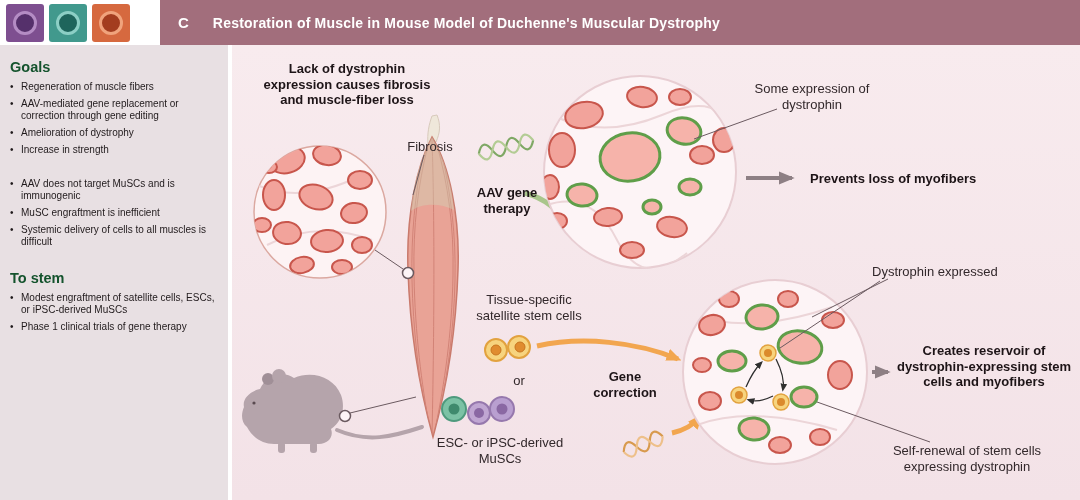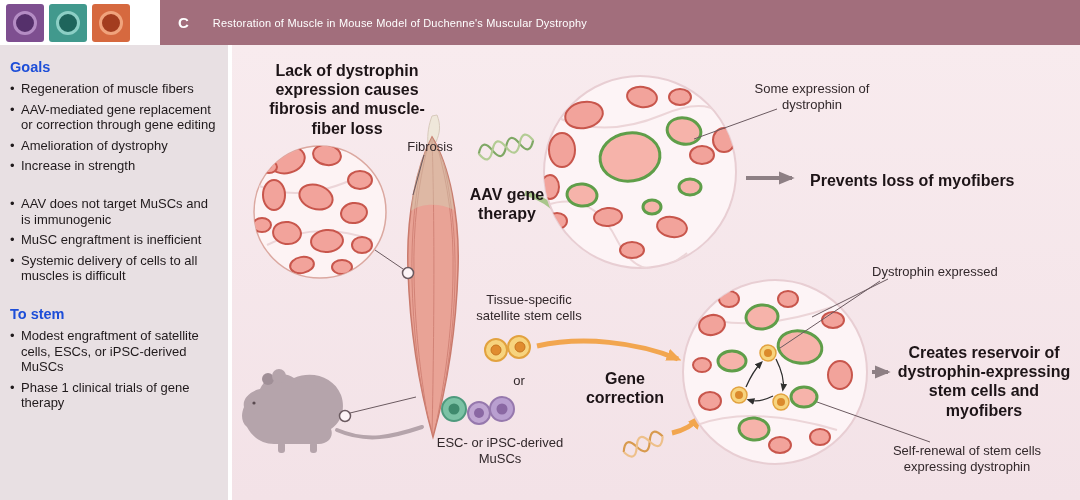--- a/index.html
+++ b/index.html
@@ -9,36 +9,36 @@
   
   #header { position:absolute; top:0; left:0; width:1080px; height:45px; background:#fff; display:flex; align-items:stretch; }
   #tiles { width:160px; display:flex; align-items:center; gap:5px; padding-left:6px; background:#fff; }
   .tile { width:38px; height:38px; border-radius:3px; display:flex; align-items:center; justify-content:center; }
   .tile .cicon { width:24px; height:24px; border-radius:50%; }
   .tile1 { background:#7e4f90; } .tile1 .cicon { background:#55306b; border:3px solid #b48cc4; }
   .tile2 { background:#41998d; } .tile2 .cicon { background:#1e655c; border:3px solid #8ccfc5; }
   .tile3 { background:#d6693f; } .tile3 .cicon { background:#a33d1f; border:3px solid #f0a37c; }
   #titlebar { flex:1; background:#a26e7c; color:#fff; display:flex; align-items:center; gap:24px; padding-left:18px; }
   #panel-letter { font-weight:bold; font-size:15px; }
-  #panel-title { font-weight:normal; font-size:11px; letter-spacing:.2px; }
+  #panel-title { font-weight:bold; font-size:14px; letter-spacing:.2px; }
 
   
   #sidebar { position:absolute; top:45px; left:0; width:228px; height:455px; background:#e8e0e3; padding:14px 10px 0 10px; }
   .sec { margin-bottom:22px; }
-  .sec h3 { font-size:14.5px; color:#1d4ed8; font-weight:bold; margin-bottom:6px; }
+  .sec h3 { font-size:14.5px; color:#14532d; font-weight:bold; margin-bottom:6px; }
   .sec ul { list-style:none; }
-  .sec li { font-size:13px; color:#201a1c; line-height:1.2; padding-left:11px; position:relative; margin-bottom:5px; }
+  .sec li { font-size:10px; color:#201a1c; line-height:1.2; padding-left:11px; position:relative; margin-bottom:5px; }
   .sec li::before { content:"•"; position:absolute; left:0; top:0; color:#201a1c; }
   #gutter { position:absolute; top:45px; left:228px; width:4px; height:455px; background:#fff; }
 
   
   #main { position:absolute; top:45px; left:232px; width:848px; height:455px; background:linear-gradient(180deg,#f8ebee,#f3e2e7); }
   #diagram-svg { position:absolute; top:0; left:0; }
   .lbl { position:absolute; font-size:13px; color:#32282b; line-height:1.2; text-align:center; }
-  .lbl.bold { font-weight:bold; font-size:16px; color:#1d1417; }
+  .lbl.bold { font-weight:bold; font-size:13px; color:#1d1417; }
   .nowrap { white-space:nowrap; }
 </style>
 </head>
 <body>
 
 <div id="page">
 
   <div id="header">
     <div id="tiles">
       <div class="tile tile1">

